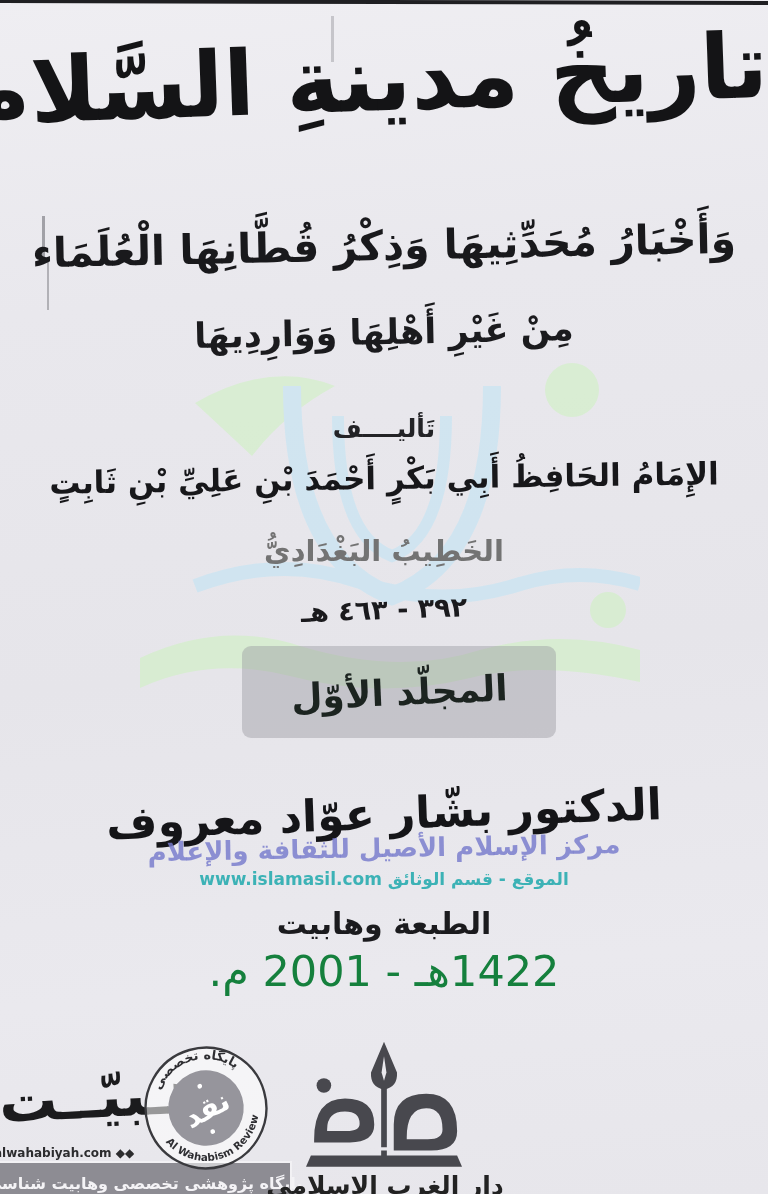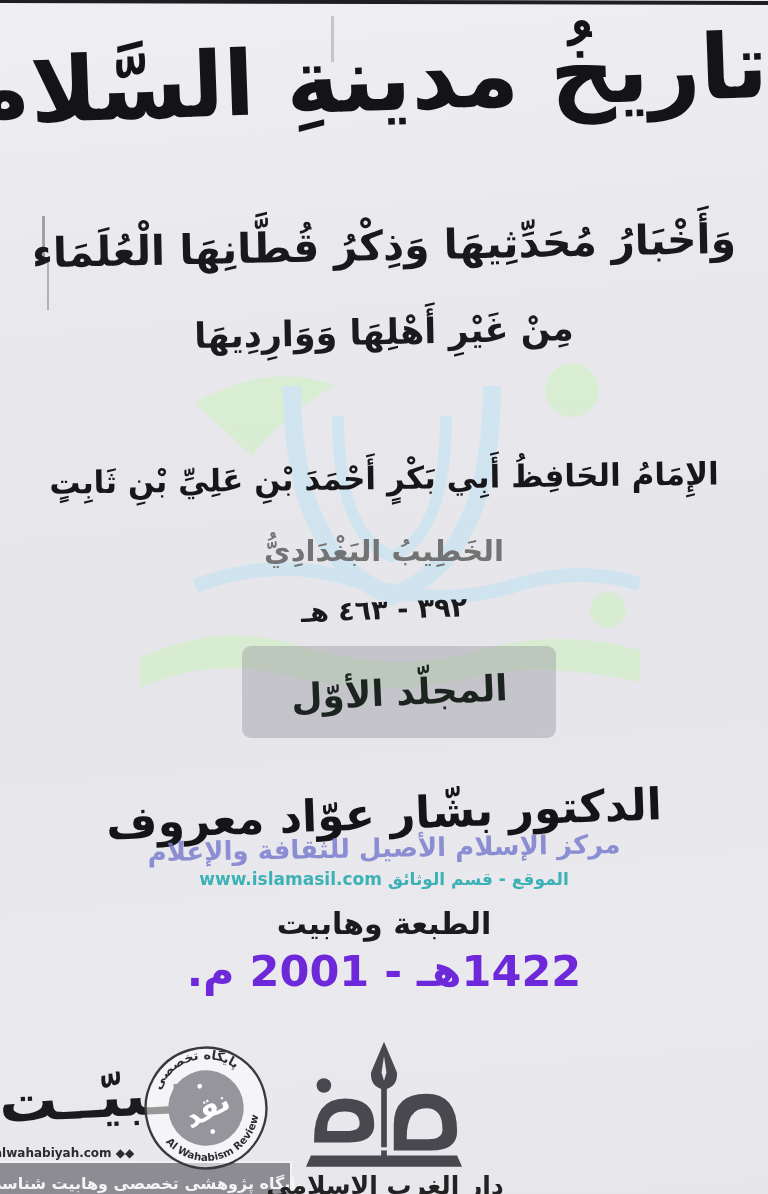--- a/index.html
+++ b/index.html
@@ -22,21 +22,21 @@
     position:absolute;top:646px;left:242px;width:314px;height:92px;
     background:rgba(151,150,158,.42);border-radius:9px;
     display:flex;align-items:center;justify-content:center;
   }
   .volume-box span{font-size:36px;font-weight:bold;transform:rotate(-2.5deg);color:#1c2420;}
   .editor-intro{top:750px;font-size:22px;font-weight:bold;color:#232327;}
   .editor-name{top:788px;font-size:44px;font-weight:bold;transform:rotate(-2deg);color:#151518;}
   .wm-org{top:833px;font-size:26px;font-weight:bold;color:rgba(118,122,204,.82);transform:rotate(-1deg);}
   .wm-site{top:869px;font-size:17px;font-weight:bold;color:#3cb2b6;}
   .edition{top:906px;font-size:30px;font-weight:bold;color:#1b1b1e;}
-  .year{top:946px;font-size:43px;font-weight:bold;letter-spacing:1px;color:#6d28d9;}
+  .year{top:946px;font-size:43px;font-weight:normal;letter-spacing:1px;color:#15803d;}
   .bg-watermark{position:absolute;left:140px;top:358px;opacity:.55;pointer-events:none;}
   .artifact{position:absolute;background:#4a4a4f;}
   .a1{left:42px;top:216px;width:3px;height:46px;opacity:.45;}
   .a2{left:47px;top:258px;width:2px;height:52px;opacity:.35;}
   .a3{left:331px;top:16px;width:3px;height:46px;opacity:.3;background:#6a6a70;}
   .wah-script{position:absolute;left:-14px;top:1062px;width:270px;text-align:center;direction:rtl;
     font-size:58px;font-weight:bold;transform:rotate(-3deg);color:#1b1b1d;white-space:nowrap;}
   .wah-site{position:absolute;left:-6px;top:1146px;direction:ltr;font-size:12px;font-weight:bold;color:#2c2c2e;white-space:nowrap;}
   .wah-bar{position:absolute;left:-4px;top:1161px;width:292px;height:40px;background:#8d8c93;
     border:2px solid #f2f1f4;display:flex;align-items:center;justify-content:center;}
@@ -63,20 +63,21 @@
     <path d="M55,228 Q140,196 220,224 Q300,252 380,226 Q440,208 500,226" fill="none" stroke="#bfe4f5" stroke-width="14"></path>
   </svg>
 
   <div class="artifact a1"></div>
   <div class="artifact a2"></div>
   <div class="artifact a3"></div>
 
   <div class="abs main-title">تاريخُ مدينةِ السَّلام</div>
   <div class="abs subtitle1">وَأَخْبَارُ مُحَدِّثِيهَا وَذِكْرُ قُطَّانِهَا الْعُلَمَاء</div>
   <div class="abs subtitle2">مِنْ غَيْرِ أَهْلِهَا وَوَارِدِيهَا</div>
+  <div class="abs taalif">تَأليــــف</div>
   <div class="abs author1">الإِمَامُ الحَافِظُ أَبِي بَكْرٍ أَحْمَدَ بْنِ عَلِيِّ بْنِ ثَابِتٍ</div>
   <div class="abs author2">الخَطِيبُ البَغْدَادِيُّ</div>
   <div class="abs dates">٣٩٢ - ٤٦٣ هـ</div>
 
   <div class="volume-box">
     <span>المجلّد الأوّل</span>
   </div>
 
   <div class="abs editor-name">الدكتور بشّار عوّاد معروف</div>
 

